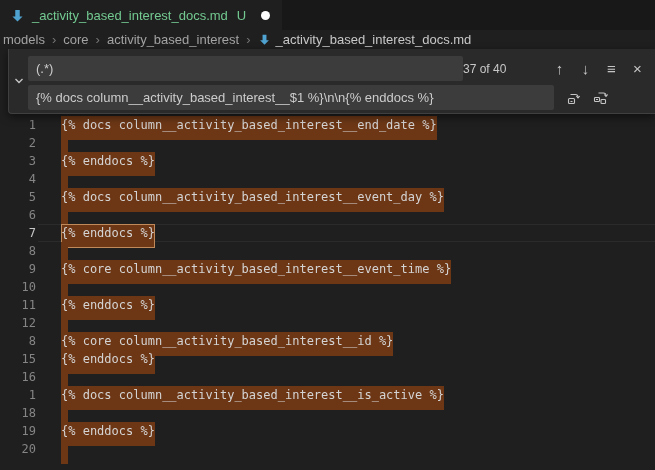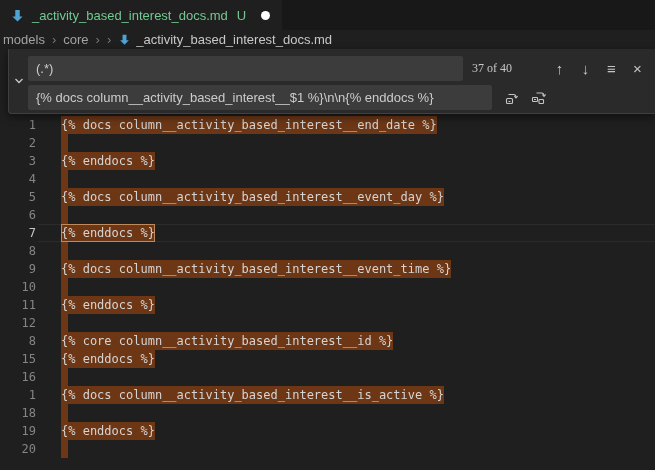--- a/index.html
+++ b/index.html
@@ -33,48 +33,48 @@
   .crumb-sep{color:#767676;font-size:13px;}
   .crumb-file{display:flex;align-items:center;gap:5px;color:#c8c8c8;}
   
   .editor{position:absolute;left:0;top:49px;right:0;bottom:0;font-family:"DejaVu Sans Mono", monospace;font-size:12px;}
   .lines{position:absolute;left:0;top:67px;right:0;}
   .line{display:flex;height:18px;line-height:18px;cursor:text;}
   .ln{width:38px;flex:none;text-align:right;padding-right:2px;color:#858585;font-size:12px;user-select:none;}
   .ln.cur-ln{color:#c6c6c6;}
   .lc{flex:1;padding-left:23px;white-space:pre;color:#d4d4d4;}
   .line.cur .lc{box-shadow:inset 0 1px 0 rgba(255,255,255,0.055), inset 0 -1px 0 rgba(255,255,255,0.055);}
-  .match{display:inline-block;height:18px;line-height:18px;background:var(--match-highlight);}
+  .match{display:inline-block;height:24px;line-height:18px;background:var(--match-highlight);}
   .match.empty{width:7px;}
   .match.current{outline:1px solid var(--current-match-border);outline-offset:-1px;}
   
   .find-widget{
     position:absolute;left:8px;right:0;top:49px;height:65px;
     background:#2a2a2b;border:1px solid #404040;border-right:none;border-top:none;
     border-radius:0 0 0 4px;box-shadow:0 3px 8px rgba(0,0,0,0.5);z-index:5;
   }
   .toggle-col{position:absolute;left:0;top:0;bottom:0;width:19px;display:flex;align-items:center;justify-content:center;cursor:pointer;}
   .fw-rows{margin-left:19px;padding-top:7px;}
   .fw-row{display:flex;align-items:center;position:relative;height:25px;margin-bottom:4px;}
   .fw-input{
     position:relative;height:25px;background:#3c3c3c;border-radius:2px;
     display:flex;align-items:center;padding:0 8px;font-size:13px;color:#cccccc;
     cursor:text;overflow:hidden;
   }
   .fw-input.search{width:435px;}
-  .fw-input.replace{width:464px;}
+  .fw-input.replace{width:526px;}
   .fw-value{white-space:pre;flex:1;}
   .opts{position:absolute;right:3px;top:0;bottom:0;display:flex;align-items:center;gap:2px;margin-top:42px;}
   .opt{
     width:20px;height:20px;border-radius:3px;display:flex;align-items:center;justify-content:center;
     font-size:12px;color:#c5c5c5;cursor:pointer;border:1px solid transparent;user-select:none;
   }
   .opt.underlined span{border-bottom:1px solid #c5c5c5;}
   .opt.active{background:var(--active-option-bg);border-color:var(--active-option-border);color:#ffffff;}
-  .match-count{margin-left:9px;font-size:12px;color:#c8c8c8;white-space:nowrap;font-family:Liberation Serif, serif;}
+  .match-count{font-size:12px;color:#c8c8c8;white-space:nowrap;}
   .nav-btns{position:absolute;right:9px;top:0;height:25px;display:flex;align-items:center;gap:9px;}
   .icon-btn{
     width:17px;height:20px;display:flex;align-items:center;justify-content:center;
     color:#c5c5c5;font-size:15px;cursor:pointer;user-select:none;
   }
   .replace-actions{display:flex;align-items:center;gap:9px;margin-left:11px;}
   .svg-btn{width:18px;height:18px;display:flex;align-items:center;justify-content:center;cursor:pointer;}
   .svg-btn svg{stroke:#c5c5c5;fill:none;stroke-width:1.1;}
   .chev svg{stroke:#c5c5c5;fill:none;stroke-width:1.4;}
   .md-icon{flex:none;display:flex;align-items:center;}
@@ -93,20 +93,21 @@
     <span class="git-badge">U</span>
     <span class="dirty-dot"></span>
   </div>
 </div>
 
 <div class="breadcrumb">
   <span class="crumb">models</span>
   <span class="crumb-sep">›</span>
   <span class="crumb">core</span>
   <span class="crumb-sep">›</span>
+  <span class="crumb">activity_based_interest</span>
   <span class="crumb-sep">›</span>
   <span class="crumb crumb-file">
     <span class="md-icon">
       <svg width="13" height="13" viewBox="0 0 16 16">
           <path d="M8 14.5 2.6 9h3V2h4.8v7h3z" fill="#4fa3d1"></path>
         </svg>
     </span>
     <span>_activity_based_interest_docs.md</span>
   </span>
 </div>
@@ -140,21 +141,21 @@
       <div class="line cur">
         <div class="ln cur-ln">7</div>
         <div class="lc"><span class="match full current">{% enddocs %}</span></div>
       </div>
       <div class="line">
         <div class="ln">8</div>
         <div class="lc"><span class="match empty"></span></div>
       </div>
       <div class="line">
         <div class="ln">9</div>
-        <div class="lc"><span class="match full">{% docs column__activity_based_interest__event_time %}</span></div>
+        <div class="lc"><span class="match full">{% core column__activity_based_interest__event_time %}</span></div>
       </div>
       <div class="line">
         <div class="ln">10</div>
         <div class="lc"><span class="match empty"></span></div>
       </div>
       <div class="line">
         <div class="ln">11</div>
         <div class="lc"><span class="match full">{% enddocs %}</span></div>
       </div>
       <div class="line">

